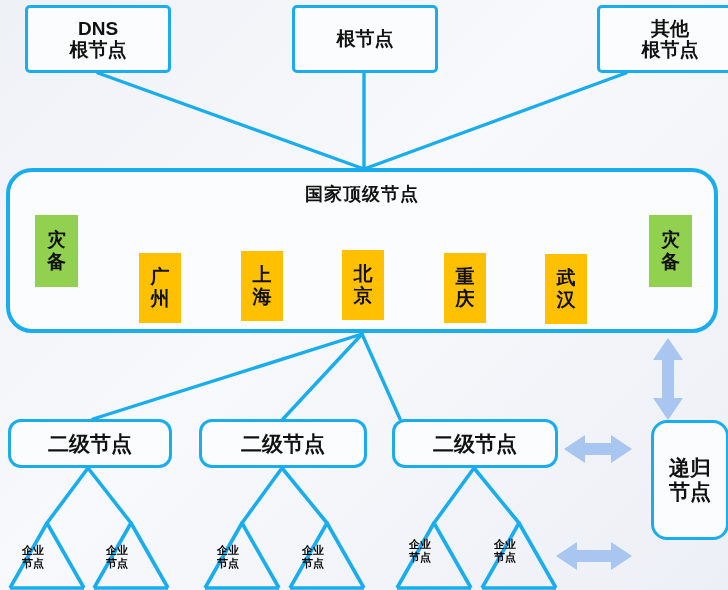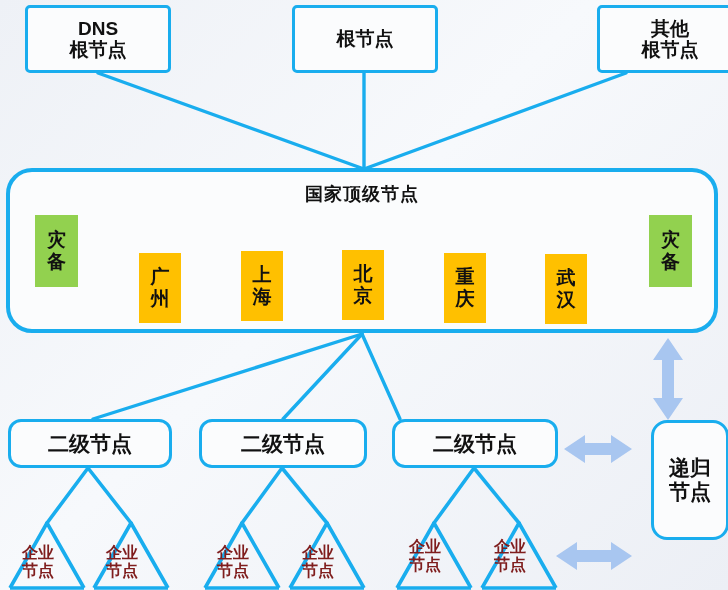--- a/index.html
+++ b/index.html
@@ -71,21 +71,21 @@
   #second-3{left:392px;width:166px;}
 
   #recursive{
     left:632px;top:420px;width:78px;height:120px;font-size:21px;
     border-radius:16px;
     margin-left:19px;
   }
 
   .ent-label{
     position:absolute;z-index:5;
-    font-weight:bold;font-size:16px;color:#7f1d1d;
+    font-weight:bold;font-size:11px;color:#000000;
     line-height:1.15;text-align:center;white-space:nowrap;
   }
   .ent-label span{display:block;}
 </style>
 </head>
 <body>
 
 <div id="stage">
 
   <svg class="layer" id="lines" viewBox="0 0 728 590">

